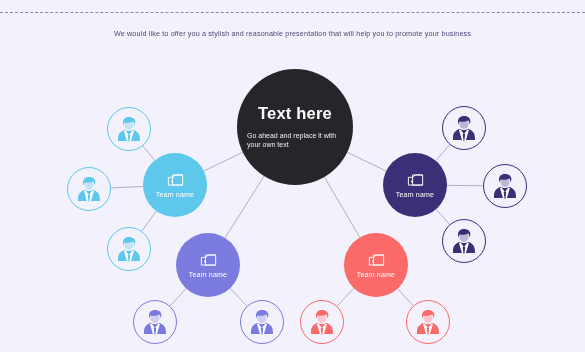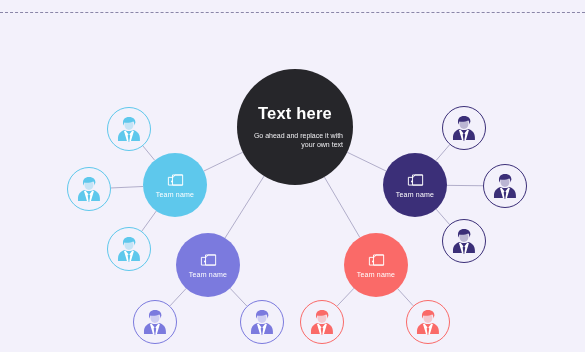--- a/index.html
+++ b/index.html
@@ -54,21 +54,21 @@
   }
   .hub {
     display: flex;
     flex-direction: column;
     align-items: center;
     justify-content: center;
   }
   .center-node {
     background: #26262a;
     color: #ffffff;
-    text-align: right;
+    text-align: left;
   }
   .center-title {
     font-size: 16.5px;
     font-weight: bold;
     letter-spacing: 0.2px;
     line-height: 1;
     margin-bottom: 10px;
   }
   .center-sub {
     font-size: 7px;
@@ -94,20 +94,21 @@
     background: transparent;
   }
 </style>
 </head>
 <body>
 
 <div id="stage">
 
   <div class="top-rule"></div>
 
+  <div class="subtitle">We would like to offer you a stylish and reasonable presentation that will help you to promote your business</div>
 
   <svg class="links" id="links-svg">
       <line x1="242.77976073516726" y1="152.23978231133583" x2="203.8111664909422" y2="171.07460286271126" stroke="#a9a6c4" stroke-width="0.9"></line>
       <line x1="154.68833845247957" y1="160.2727598551925" x2="142.96426731392032" y2="145.99997759955517" stroke="#a9a6c4" stroke-width="0.9"></line>
       <line x1="143.0345572455019" y1="186.48676477927899" x2="110.97624189371744" y2="187.9778492142457" stroke="#a9a6c4" stroke-width="0.9"></line>
       <line x1="156.32364645911758" y1="210.98449188296684" x2="141.83999305935666" y2="231.1356618304603" stroke="#a9a6c4" stroke-width="0.9"></line>
       <line x1="347.22023926483274" y1="152.23978231133583" x2="386.1888335090578" y2="171.07460286271126" stroke="#a9a6c4" stroke-width="0.9"></line>
       <line x1="435.8603617002555" y1="160.73386496092726" x2="449.6585013310743" y2="144.6829678393625" stroke="#a9a6c4" stroke-width="0.9"></line>
       <line x1="446.9980248742382" y1="185.35553360971375" x2="483.00135789896126" y2="185.7555706433218" stroke="#a9a6c4" stroke-width="0.9"></line>
       <line x1="436.0721474517926" y1="209.0824542306201" x2="449.5128986268926" y2="224.4433127164487" stroke="#a9a6c4" stroke-width="0.9"></line>

